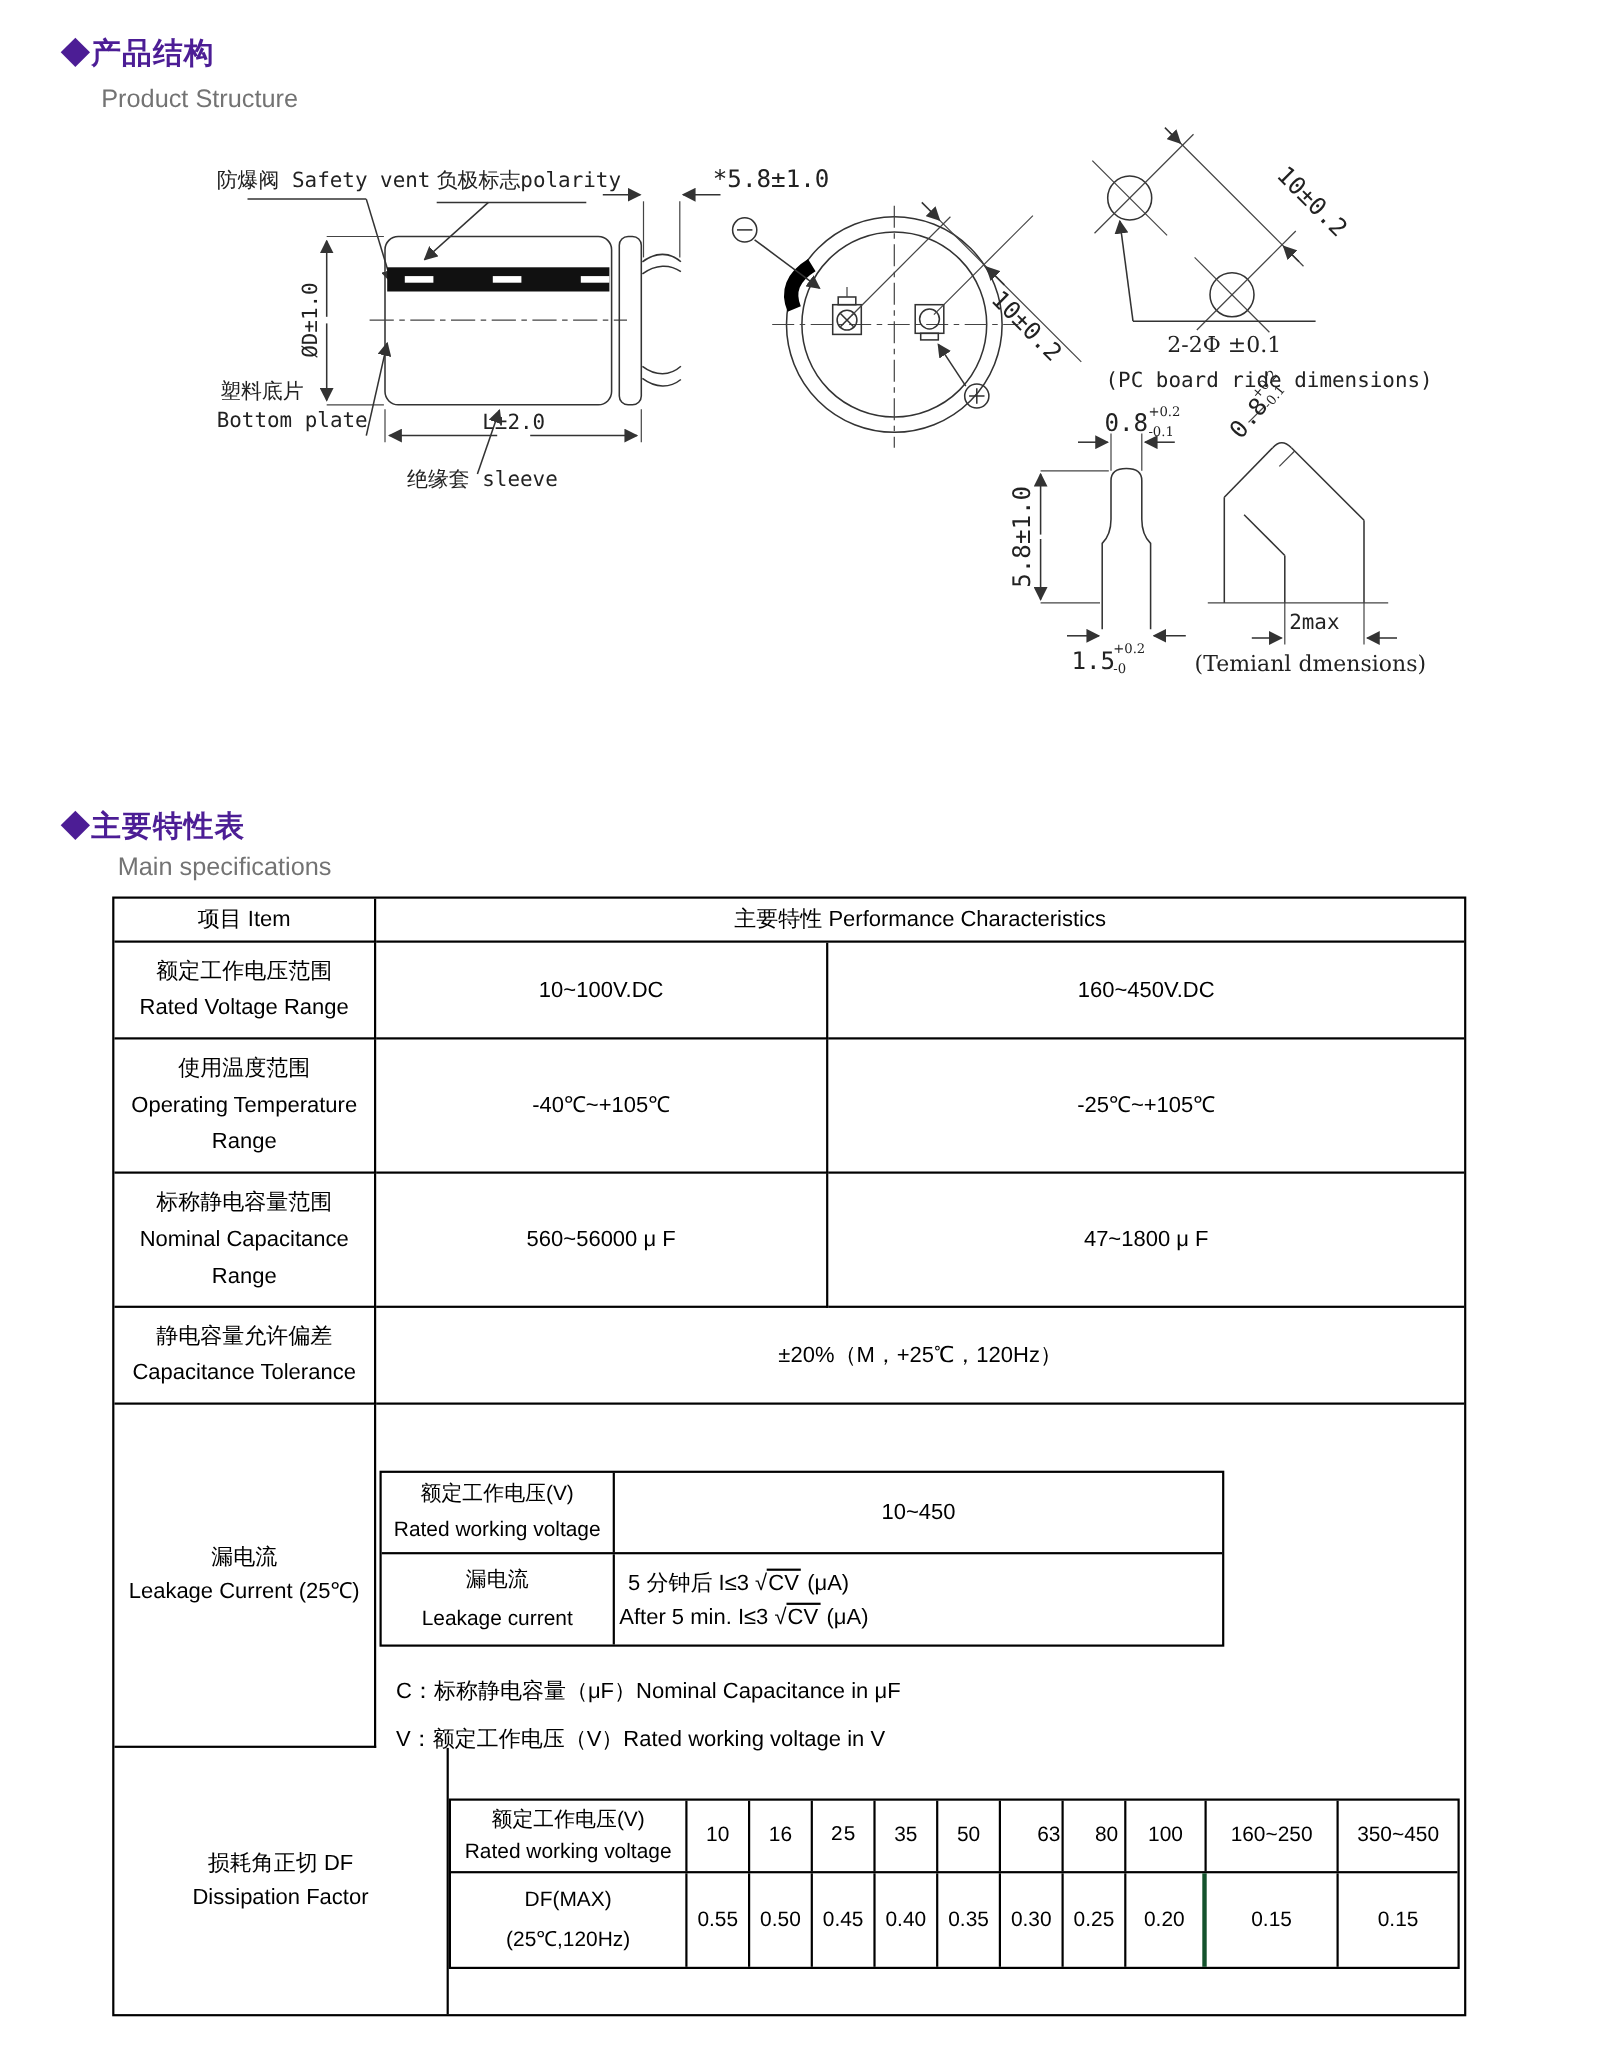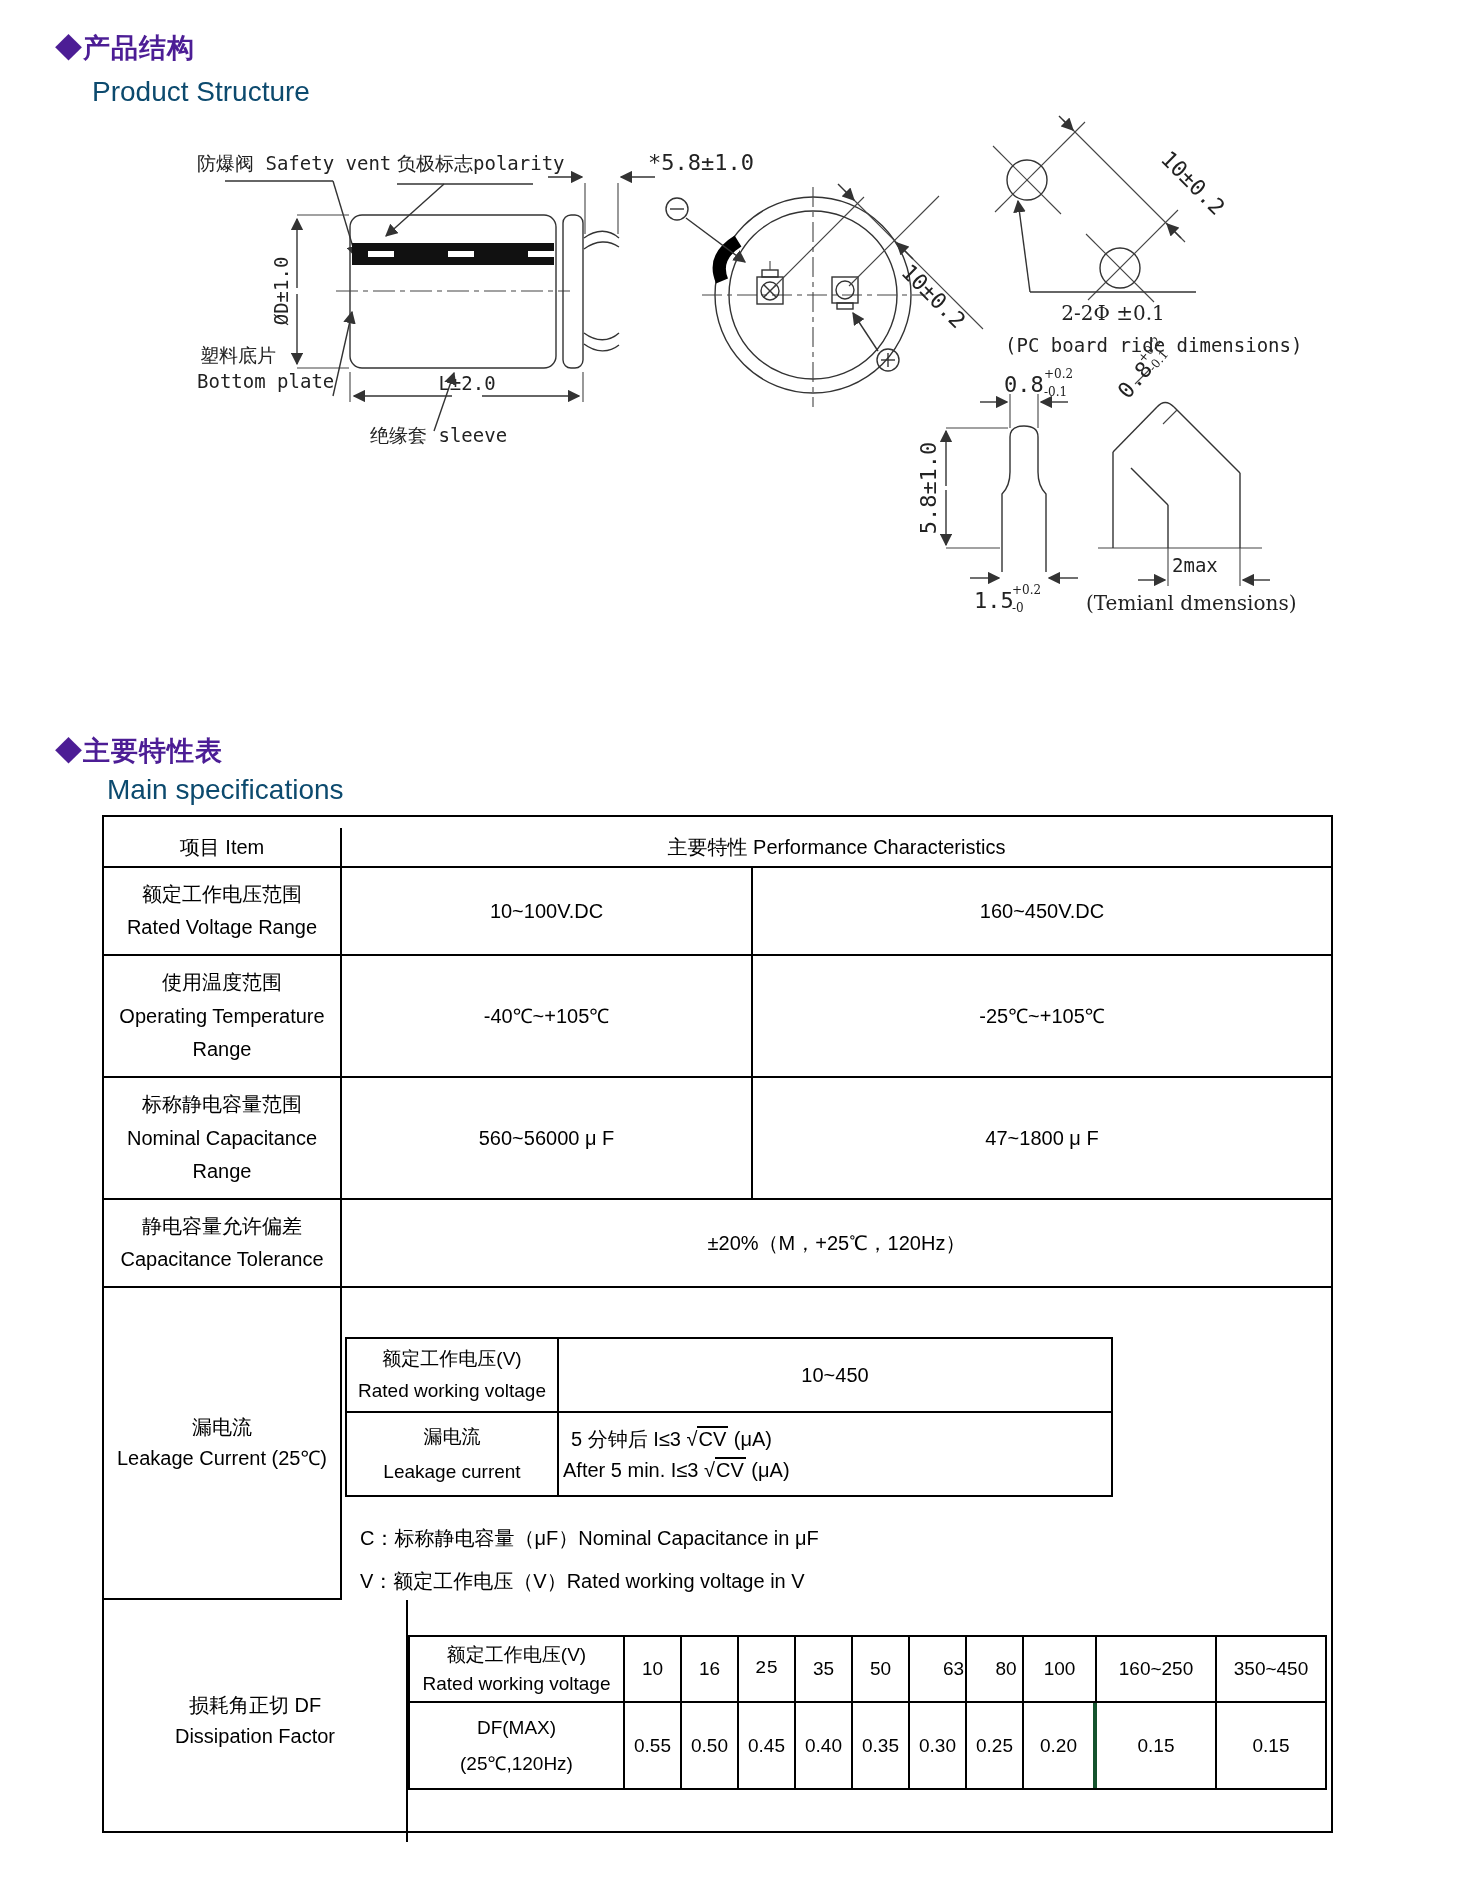--- a/index.html
+++ b/index.html
@@ -1,25 +1,25 @@
 <!DOCTYPE html>
 <html><head>
 <meta charset="utf-8">
 <style>
   html,body{margin:0;padding:0;background:#fff;}
   .page{position:relative;width:1468px;height:1879px;background:#fff;color:#000;
         font-family:"Liberation Sans",sans-serif;overflow:hidden;}
   .abs{position:absolute;}
   .sec-zh{font-size:27px;font-weight:bold;color:#4c1d95;letter-spacing:1px;}
-  .sec-en{font-size:28px;color:#0c4a6e;}
+  .sec-en{font-size:23px;color:#737373;}
   
   .spec{position:absolute;left:102px;top:815px;width:1231px;height:1018px;
         border:2px solid #000;box-sizing:border-box;}
   .cell{position:absolute;box-sizing:border-box;display:flex;align-items:center;
-        justify-content:center;text-align:center;font-size:20px;line-height:1.25;margin-top:11px;}
+        justify-content:center;text-align:center;font-size:20px;line-height:1.25;}
   .colc{flex-direction:column;justify-content:space-evenly;padding:6px 4px;}
   .rb{border-right:2px solid #000;}
   .bb{border-bottom:2px solid #000;}
   .nest{position:absolute;border:2px solid #000;box-sizing:border-box;}
   .nrow{position:absolute;left:0;right:0;display:flex;box-sizing:border-box;}
   .ncell{box-sizing:border-box;display:flex;flex-direction:column;justify-content:space-evenly;
          align-items:center;text-align:center;font-size:19px;line-height:1.25;}
   .fleft{align-items:flex-start;text-align:left;padding-left:4px;justify-content:center;}
   .ovl{border-top:2px solid #000;padding:1px 2px 0 1px;display:inline-block;line-height:1.05;}
   .notes{font-size:20px;line-height:43px;white-space:nowrap;}

